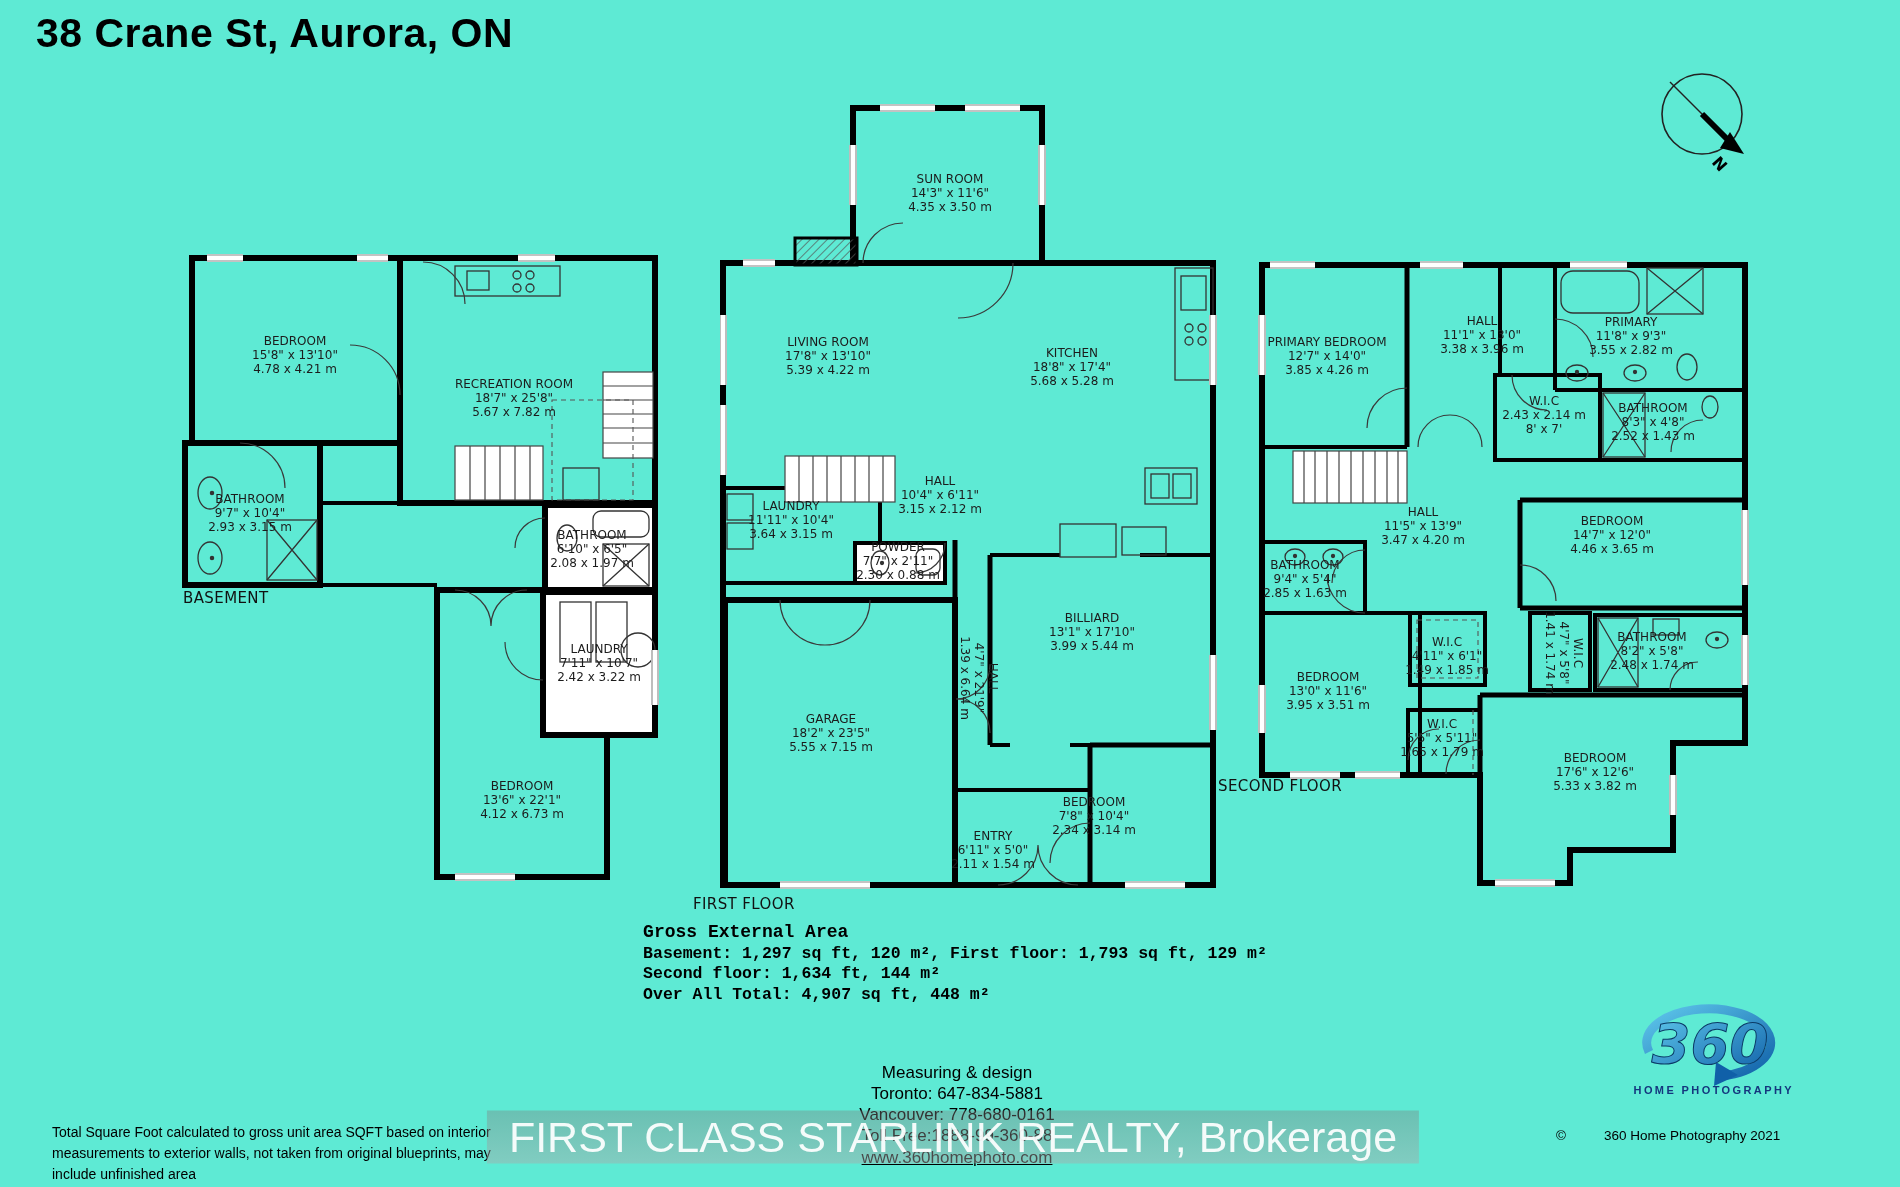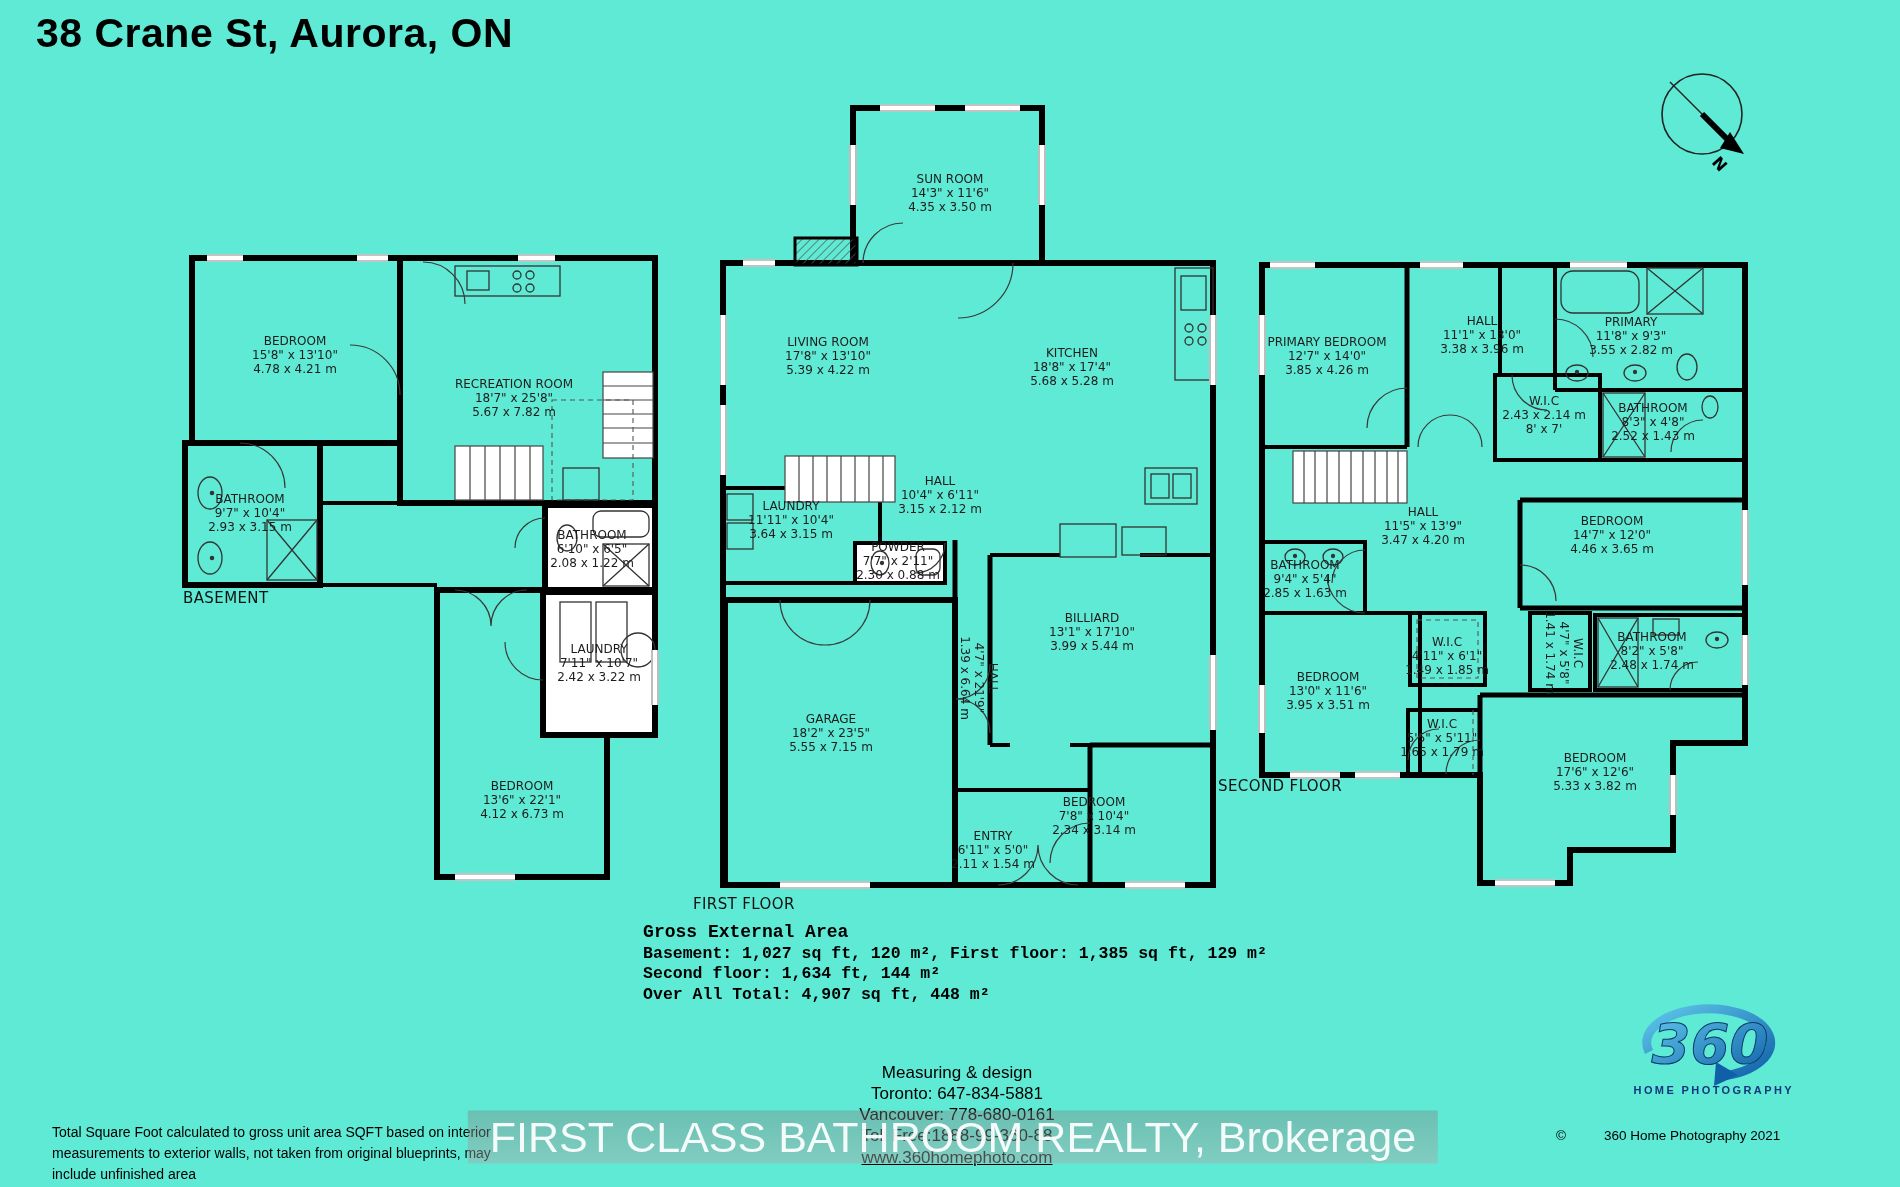--- a/index.html
+++ b/index.html
@@ -131,21 +131,21 @@
         <div>5.67 x 7.82 m</div>
     </div>
     <div class="rl" style="left:250px;top:514px">
       <div>BATHROOM</div>
         <div>9'7" x 10'4"</div>
         <div>2.93 x 3.15 m</div>
     </div>
     <div class="rl" style="left:592px;top:550px">
       <div>BATHROOM</div>
         <div>6'10" x 6'5"</div>
-        <div>2.08 x 1.22 m</div>
+        <div>2.08 x 1.97 m</div>
     </div>
     <div class="rl" style="left:599px;top:664px">
       <div>LAUNDRY</div>
         <div>7'11" x 10'7"</div>
         <div>2.42 x 3.22 m</div>
     </div>
     <div class="rl" style="left:522px;top:801px">
       <div>BEDROOM</div>
         <div>13'6" x 22'1"</div>
         <div>4.12 x 6.73 m</div>
@@ -424,34 +424,34 @@
     <div class="rl" style="left:1595px;top:773px">
       <div>BEDROOM</div>
         <div>17'6" x 12'6"</div>
         <div>5.33 x 3.82 m</div>
     </div>
     <div class="floor-name" style="left:1218px;top:777px">SECOND FLOOR</div>
   </div>
 
   <div class="summary">
     <div class="s-title">Gross External Area</div>
-    <div class="s-line">Basement: 1,027 sq ft, 120 m², First floor: 1,385 sq ft, 129 m²</div>
+    <div class="s-line">Basement: 1,297 sq ft, 120 m², First floor: 1,793 sq ft, 129 m²</div>
     <div class="s-line">Second floor: 1,634 ft, 144 m²</div>
     <div class="s-line">Over All Total: 4,907 sq ft, 448 m²</div>
   </div>
 
   <div class="contact">
     <div>Measuring &amp; design</div>
     <div>Toronto: 647-834-5881</div>
     <div>Vancouver: 778-680-0161</div>
     <div>Toll Free:1888-99-360-88</div>
     <div><span class="web">www.360homephoto.com</span></div>
   </div>
 
-  <div class="watermark">FIRST CLASS BATHROOM REALTY, Brokerage</div>
+  <div class="watermark">FIRST CLASS STARLINK REALTY, Brokerage</div>
 
   <div class="disclaimer">
     <div>Total Square Foot calculated to gross unit area SQFT based on interior</div>
     <div>measurements to exterior walls, not taken from original blueprints, may</div>
     <div>include unfinished area</div>
   </div>
 
   <div class="logo">
     <svg width="170" height="96" viewBox="0 0 170 96">
       <defs>

